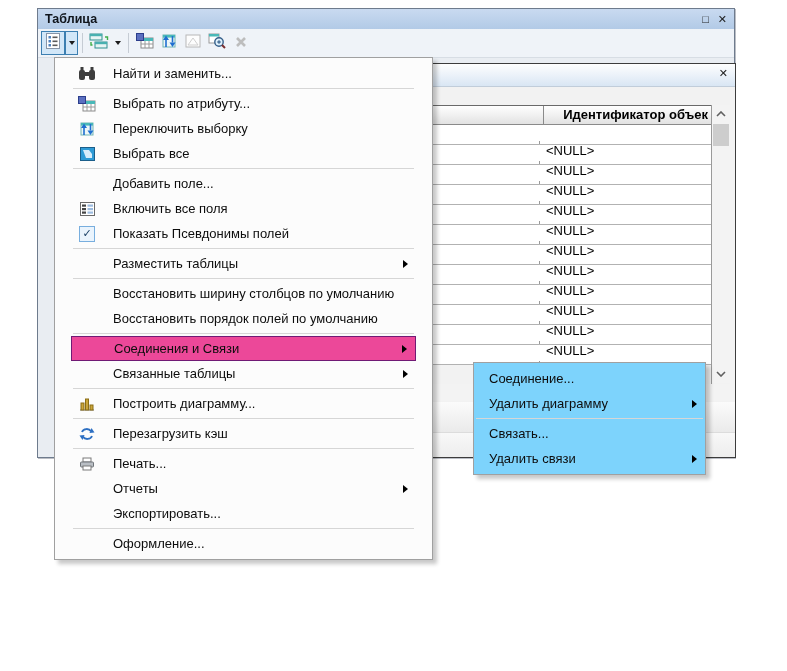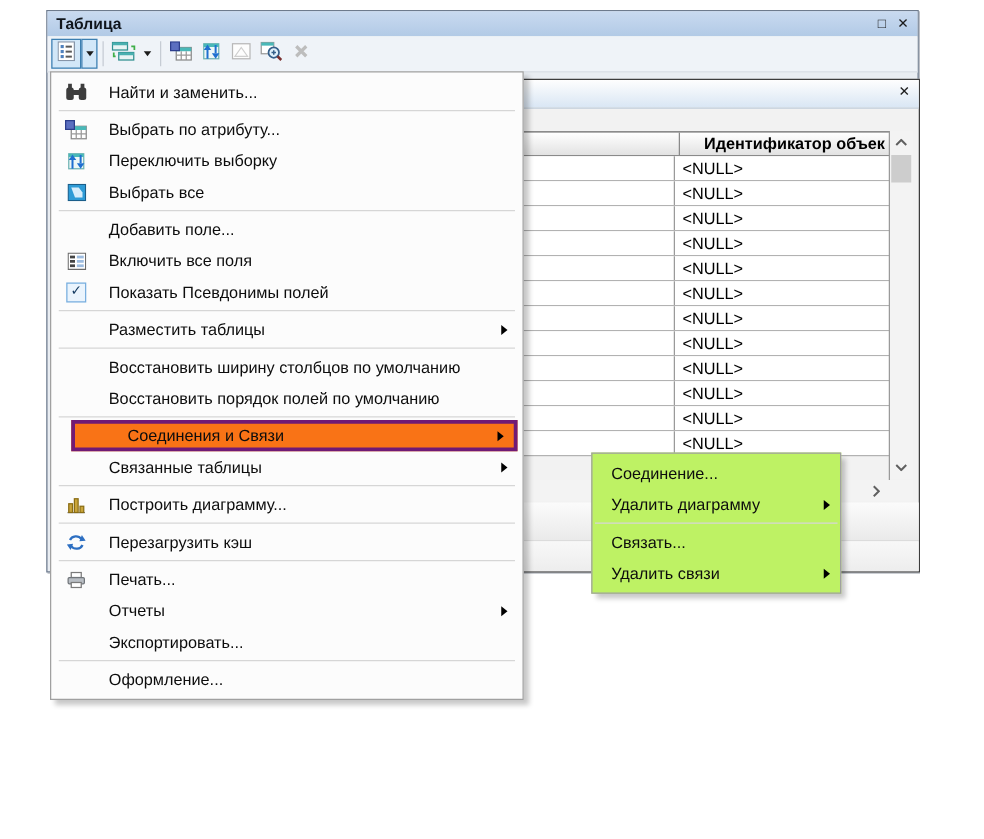--- a/index.html
+++ b/index.html
@@ -34,48 +34,48 @@
   .pclose{position:absolute;right:7px;top:3px;font-size:11px;color:#1c1c1c;}
 
   .grid{position:absolute;left:0;top:41px;width:632px;}
   .ghead{display:flex;height:20px;border-top:1px solid #6a6a6a;border-bottom:1px solid #8a8a8a;
          background:linear-gradient(#ffffff,#e2e2e2);box-sizing:border-box;}
   .gh{font-size:13px;font-weight:bold;color:#000;line-height:18px;box-sizing:border-box;}
   .gh.c1{width:459px;}
   .gh.c2{width:172px;border-left:1px solid #8a8a8a;text-align:right;padding-right:4px;
          white-space:nowrap;overflow:hidden;margin-left:13px;}
   .tr{display:flex;height:20px;background:#ffffff;border-bottom:1px solid #b2b2b2;box-sizing:border-box;}
-  .td{box-sizing:border-box;font-size:13px;color:#000;line-height:19px;}
+  .td{box-sizing:border-box;font-size:13px;color:#000;line-height:19px;margin-top:16px;}
   .td.c1{width:459px;}
   .td.c2{width:172px;border-left:1px solid #9a9a9a;padding-left:6px;white-space:nowrap;}
   .gridedge{position:absolute;left:631px;top:41px;width:1px;height:281px;background:#9a9a9a;}
 
   .vscroll{position:absolute;left:632px;top:41px;width:18px;height:278px;background:#f3f3f3;}
   .sbtn{width:18px;height:18px;display:flex;align-items:center;justify-content:center;background:#f3f3f3;}
   .vscroll .top{position:absolute;top:0;}
   .vscroll .bottom{position:absolute;bottom:0;}
   .sthumb{position:absolute;top:19px;left:1px;width:16px;height:22px;background:#cdcdcd;}
   .hscroll{position:absolute;left:0;top:320px;width:650px;height:17px;background:#f3f3f3;}
   .hscroll .right{position:absolute;left:610px;top:0;width:22px;height:17px;}
 
   .recordbar{position:absolute;left:0;top:338px;width:655px;height:55px;}
   .band1{height:30px;background:linear-gradient(#fbfbfb,#eaeaea);border-bottom:1px solid #dcdcdc;}
   .band2{height:24px;background:linear-gradient(#f8f8f8,#ededed);}
 
   
-  .menu{position:absolute;left:40px;top:57px;width:379px;padding:3px 4px;background:#fcfcfc;
+  .menu{position:absolute;left:54px;top:57px;width:379px;padding:3px 16px;background:#fcfcfc;
         border:1px solid #a0a0a0;box-sizing:border-box;z-index:10;
         box-shadow:4px 4px 4px rgba(0,0,0,.22);}
-  .submenu{position:absolute;left:473px;top:362px;width:200px;padding:3px 0;background:#bef264;
+  .submenu{position:absolute;left:473px;top:362px;width:233px;padding:3px 0;background:#7dd3fc;
         border:1px solid #a0a0a0;box-sizing:border-box;z-index:11;
         box-shadow:4px 4px 4px rgba(0,0,0,.22);}
   .mi{position:relative;height:25px;display:flex;align-items:center;padding-left:42px;
       font-size:13px;color:#0d0d0d;box-sizing:border-box;white-space:nowrap;}
   .submenu .mi{padding-left:15px;}
-  .mi.hl{background:#f97316;border:3px solid #701a75;margin-left:12px;}
+  .mi.hl{background:#ec4899;border:1px solid #701a75;}
   .mi-ic{position:absolute;left:5px;width:22px;height:20px;display:flex;
          align-items:center;justify-content:center;}
   .mi-arrow{position:absolute;right:8px;width:0;height:0;border-top:4px solid transparent;
             border-bottom:4px solid transparent;border-left:5px solid #000;}
   .msep{height:1px;background:#d6d6d6;margin:2px 2px;}
   .cbx{width:16px;height:16px;background:#eaf4fd;border:1px solid #78aede;box-sizing:border-box;
        font-size:11px;line-height:13px;text-align:center;color:#173d63;}
 </style>
 </head>
 <body>

